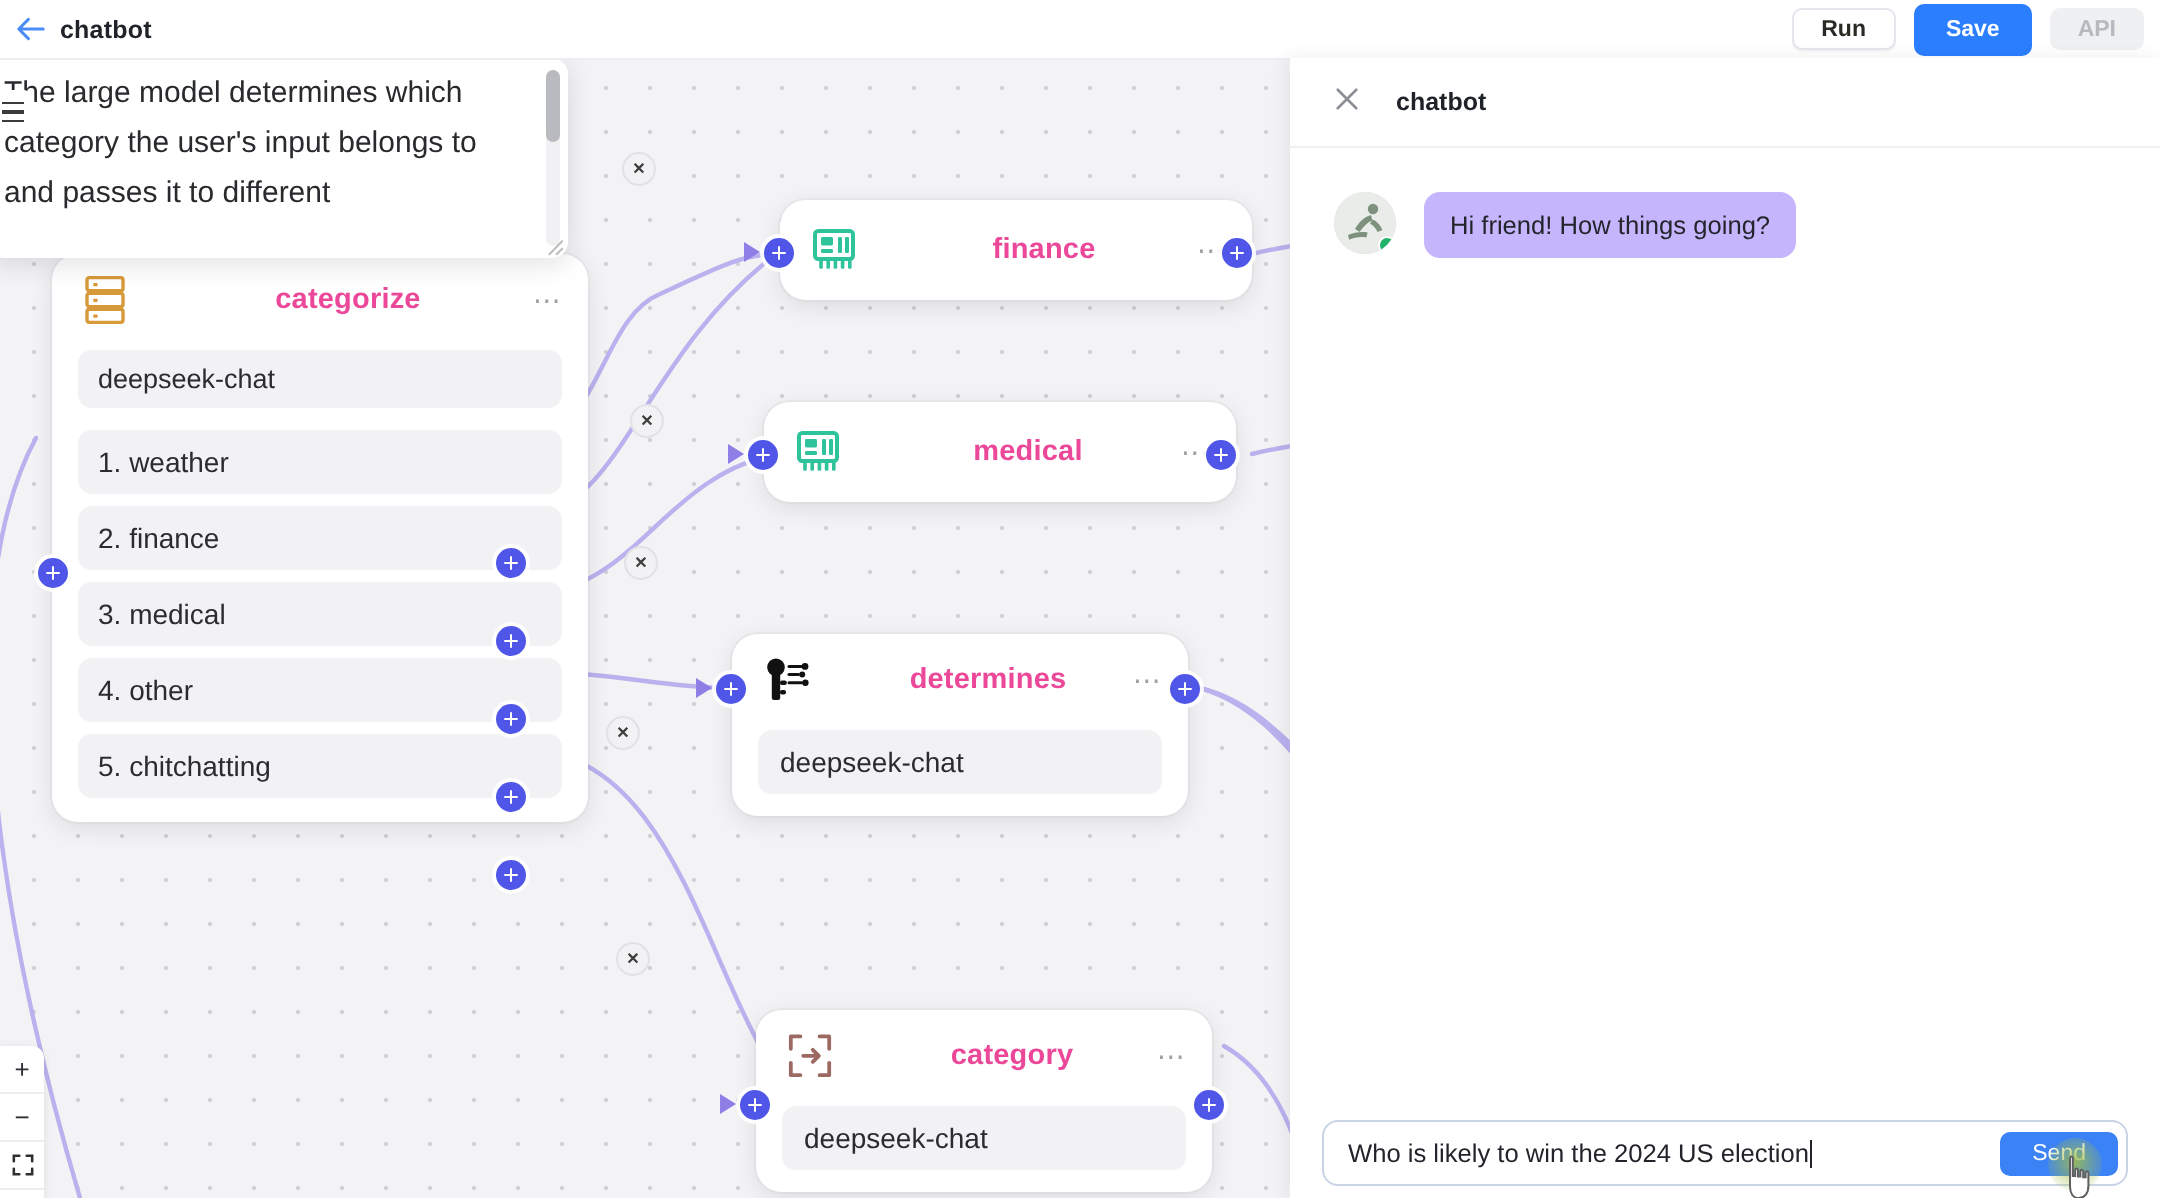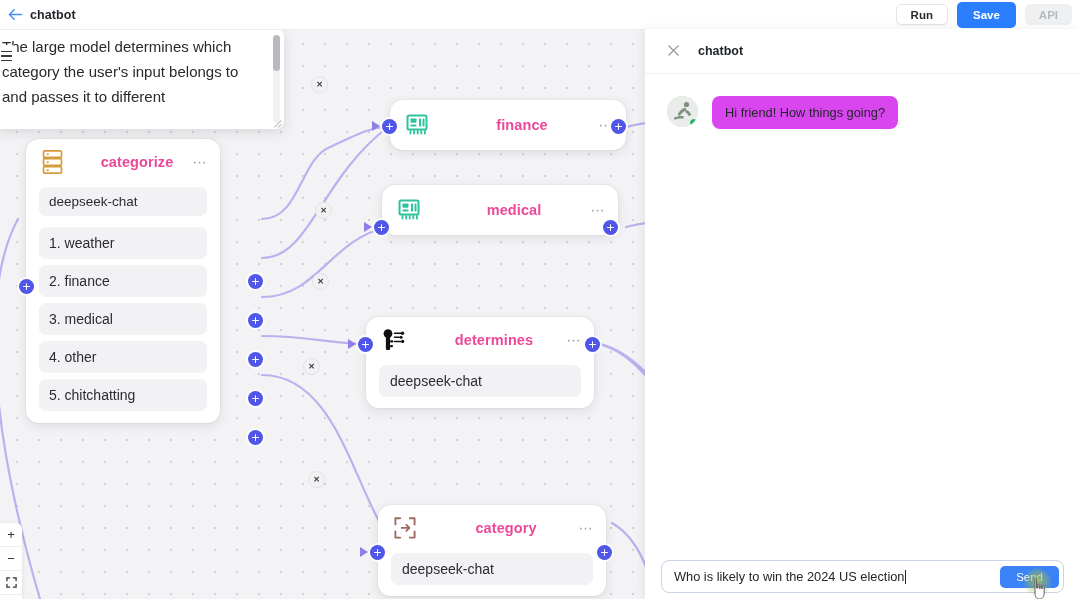--- a/index.html
+++ b/index.html
@@ -88,21 +88,21 @@
              border-bottom:1px solid #eff0f2;flex:0 0 44px;}
   .chat-close{color:#8b8e95;font-size:15px;line-height:1;cursor:pointer;}
   .chat-title{font-size:12.5px;font-weight:bold;color:#1f2329;}
   .chat-body{flex:1;padding:22px 22px 0 22px;overflow:hidden;}
   .msg-row{display:flex;align-items:flex-start;gap:14px;}
   .avatar{position:relative;width:31px;height:31px;border-radius:50%;flex:0 0 31px;overflow:hidden;
           background:#e7eae7;box-shadow:inset 0 0 0 1px rgba(0,0,0,.05);}
   .avatar svg{display:block;}
   .avatar .dot{position:absolute;right:0px;bottom:0px;width:9px;height:9px;border-radius:50%;
                background:#22b36b;border:1.5px solid #fff;box-sizing:border-box;}
-  .bubble{background:#d946ef;border-radius:8px;padding:8px 13px;font-size:12.8px;color:#23252b;
+  .bubble{background:#c4b5fd;border-radius:8px;padding:8px 13px;font-size:12.8px;color:#23252b;
           line-height:1.35;max-width:330px;}
   .chat-foot{padding:0 16px 6px 16px;flex:0 0 auto;}
   .inputwrap{position:relative;height:33px;border:1px solid #c9d4e6;border-radius:8px;background:#fff;
              display:flex;align-items:center;padding-left:12px;box-sizing:border-box;}
   .inputtext{font-size:12.8px;color:#22242a;white-space:nowrap;overflow:hidden;}
   .caret{display:inline-block;width:1px;height:14px;background:#22242a;vertical-align:-2px;
          margin-left:1px;}
   .sendbtn{position:absolute;right:4px;top:50%;transform:translateY(-50%);background:#3b82f6;color:#fff;
            font-size:11.5px;border-radius:5px;padding:5px 16px;cursor:pointer;}
   
@@ -149,21 +149,21 @@
 
         <path d="M626,98 C660,90 700,86 760,86"></path>
         <path d="M626,198 C660,190 700,186 760,186"></path>
         <path d="M600,315 C650,330 690,400 720,520"></path>
         <path d="M600,315 C660,330 700,420 730,540"></path>
         <path d="M600,315 C670,335 710,440 740,560"></path>
         <path d="M612,494 C640,510 650,545 655,570"></path>
       </g>
     </svg>
 
-    <div class="node" style="left:26px;top:110px;width:194px;">
+    <div class="node" style="left:26px;top:98px;width:268px;">
       <div class="node-head">
         <div class="node-ico">
           <svg width="24" height="26" viewBox="0 0 24 26" aria-hidden="true">
             <g stroke="#d79a3a" stroke-width="1.7" fill="none">
               <rect x="2.5" y="1.8" width="18" height="6.6" rx="1.2"></rect>
               <rect x="2.5" y="9.7" width="18" height="6.6" rx="1.2"></rect>
               <rect x="2.5" y="17.6" width="18" height="6.6" rx="1.2"></rect>
             </g>
             <g fill="#d79a3a">
               <rect x="5.6" y="4.5" width="2.2" height="1.6" rx=".5"></rect>
@@ -213,21 +213,21 @@
           </svg>
         </div>
         <div class="node-title">finance</div>
         <div class="node-dots">⋯</div>
       </div>
     </div>
     <div class="arrow-in" style="left:372px;top:92px;"></div>
     <div class="handle" style="left:382px;top:90px;"></div>
     <div class="handle" style="left:611px;top:90px;"></div>
 
-    <div class="node" style="left:382px;top:156px;width:236px;">
+    <div class="node" style="left:382px;top:172px;width:236px;">
       <div class="node-head" style="padding:11px 13px;">
         <div class="node-ico">
           <svg width="26" height="24" viewBox="0 0 26 24" aria-hidden="true">
             <rect x="3.5" y="2.5" width="19" height="14" rx="1.6" fill="none" stroke="#2fc39b" stroke-width="2"></rect>
             <rect x="6.5" y="5.5" width="6" height="4.2" rx=".7" fill="#2fc39b"></rect>
             <rect x="15" y="5.5" width="2" height="8" rx=".6" fill="#2fc39b"></rect>
             <rect x="18.5" y="5.5" width="2" height="8" rx=".6" fill="#2fc39b"></rect>
             <rect x="6.5" y="11.5" width="6" height="2" rx=".6" fill="#2fc39b"></rect>
             <g fill="#2fc39b">
               <rect x="5.6" y="17" width="1.8" height="4.4" rx=".7"></rect>

